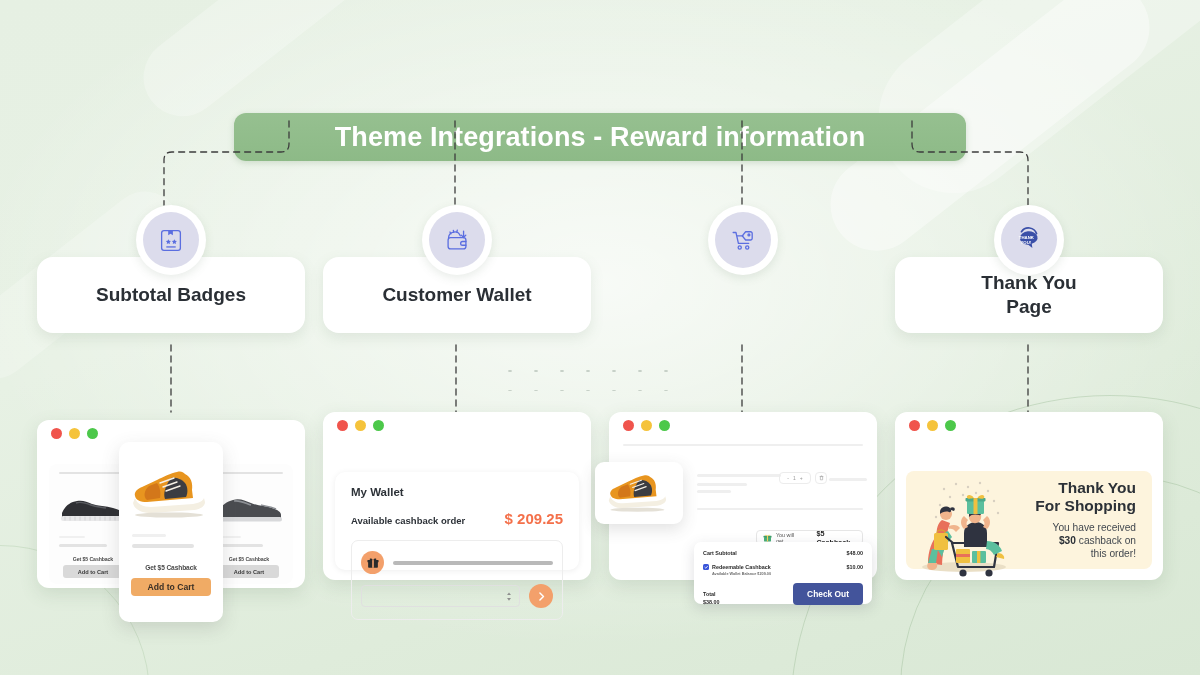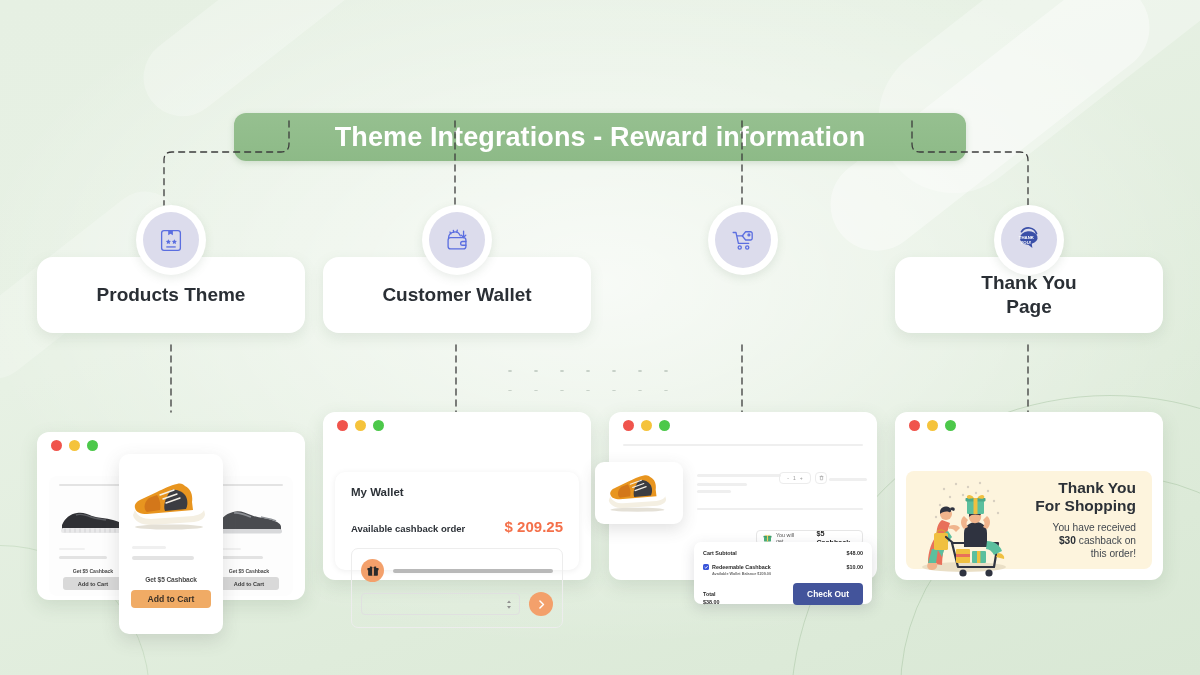--- a/index.html
+++ b/index.html
@@ -117,21 +117,21 @@
 
   
   .wl-panel {
     position: absolute; left: 12px; top: 34px; right: 12px; bottom: 10px;
     background: #fff; border-radius: 10px; box-shadow: 0 1px 6px rgba(0,0,0,0.07);
     padding: 14px 16px;
   }
   .wl-title { font-size: 11.5px; font-weight: 700; color: #2d3238; }
   .wl-row { display: flex; align-items: baseline; justify-content: space-between; margin-top: 12px; }
   .wl-sub { font-size: 9.5px; font-weight: 700; color: #2d3238; }
-  .wl-amt { font-size: 15px; font-weight: 700; color: #f4704a; margin-top: 8px; }
+  .wl-amt { font-size: 15px; font-weight: 700; color: #f4704a; }
   .wl-box { margin-top: 13px; border: 1px solid #ededed; border-radius: 7px; padding: 10px 9px 11px; }
   .wl-giftrow { display:flex; align-items:center; gap: 9px; }
   .gift-circ { width: 23px; height: 23px; border-radius: 50%; background: #f3a06b; display:flex; align-items:center; justify-content:center; flex:none; }
   .wl-bar { flex:1; height: 4px; background: #b9b9b9; border-radius: 2px; }
   .wl-inputrow { display:flex; align-items:center; gap: 9px; margin-top: 10px; }
   .wl-input {
     flex:1; height: 22px; border: 1px solid #e0e0e0; border-radius: 4px;
     display:flex; align-items:center; justify-content:flex-end; padding-right: 7px;
   }
   .wl-go { width: 24px; height: 24px; border-radius: 50%; background: #f3a06b; display:flex; align-items:center; justify-content:center; flex:none; }
@@ -226,21 +226,21 @@
       <svg width="30" height="30" viewBox="0 0 32 32" fill="none" stroke="#5b6ee0" stroke-width="1.4">
         <rect x="6" y="6" width="20" height="21" rx="2.5"></rect>
         <path d="M13 6 v5 l2.5-1.8 L18 11 V6" fill="#5b6ee0" stroke="none"></path>
         <path d="M13.2 15.2 l0.85 1.7 1.9 0.28 -1.37 1.33 0.32 1.88 -1.7-0.89 -1.7 0.89 0.33-1.88 -1.37-1.33 1.9-0.28z" fill="#5b6ee0" stroke="none"></path>
         <path d="M19.6 15.2 l0.85 1.7 1.9 0.28 -1.37 1.33 0.32 1.88 -1.7-0.89 -1.7 0.89 0.33-1.88 -1.37-1.33 1.9-0.28z" fill="#5b6ee0" stroke="none"></path>
         <path d="M11 23.4 h10"></path>
       </svg>
     </div>
   </div>
   <div class="node-card">
-    <div class="lbl">Products Theme</div>
+    <div class="lbl">Subtotal Badges</div>
   </div>
 </div>
 
 <div class="node" style="left:323px; top:205px; width:268px; height:124px;">
   <div class="node-icon">
     <div class="disc">
       <svg width="30" height="30" viewBox="0 0 32 32" fill="none" stroke="#5b6ee0" stroke-width="1.4" stroke-linecap="round">
         <path d="M7 13.5 a6.5 6.5 0 0 1 12.5-2"></path>
         <path d="M9.5 9.5 l-1-2 M12.5 7.8 l-0.4-2.1 M15.8 7.6 l0.5-2.1"></path>
         <path d="M23 6.5 v6.5 M20.6 10.8 L23 13.4 L25.4 10.8"></path>
@@ -282,21 +282,21 @@
     </div>
   </div>
   <div class="node-card">
     <div class="lbl">
       <span>Thank You</span><br>
       <span>Page</span>
     </div>
   </div>
 </div>
 
-<div class="win" style="left:37px; top:432px; width:268px; height:168px;">
+<div class="win" style="left:37px; top:420px; width:268px; height:168px;">
   <div class="win-bar">
     <div class="dot d-red"></div>
     <div class="dot d-yel"></div>
     <div class="dot d-grn"></div>
   </div>
   <div class="win-body" style="height:142px;">
 
     <div class="p-card side" style="left:12px; top:18px; width:88px; height:120px;">
       <div class="sk-line" style="position:absolute; left:10px; top:8px; width:68px; height:2px;"></div>
       <div class="shoe" style="position:absolute; left:6px; top:22px; width:76px; height:40px;">

